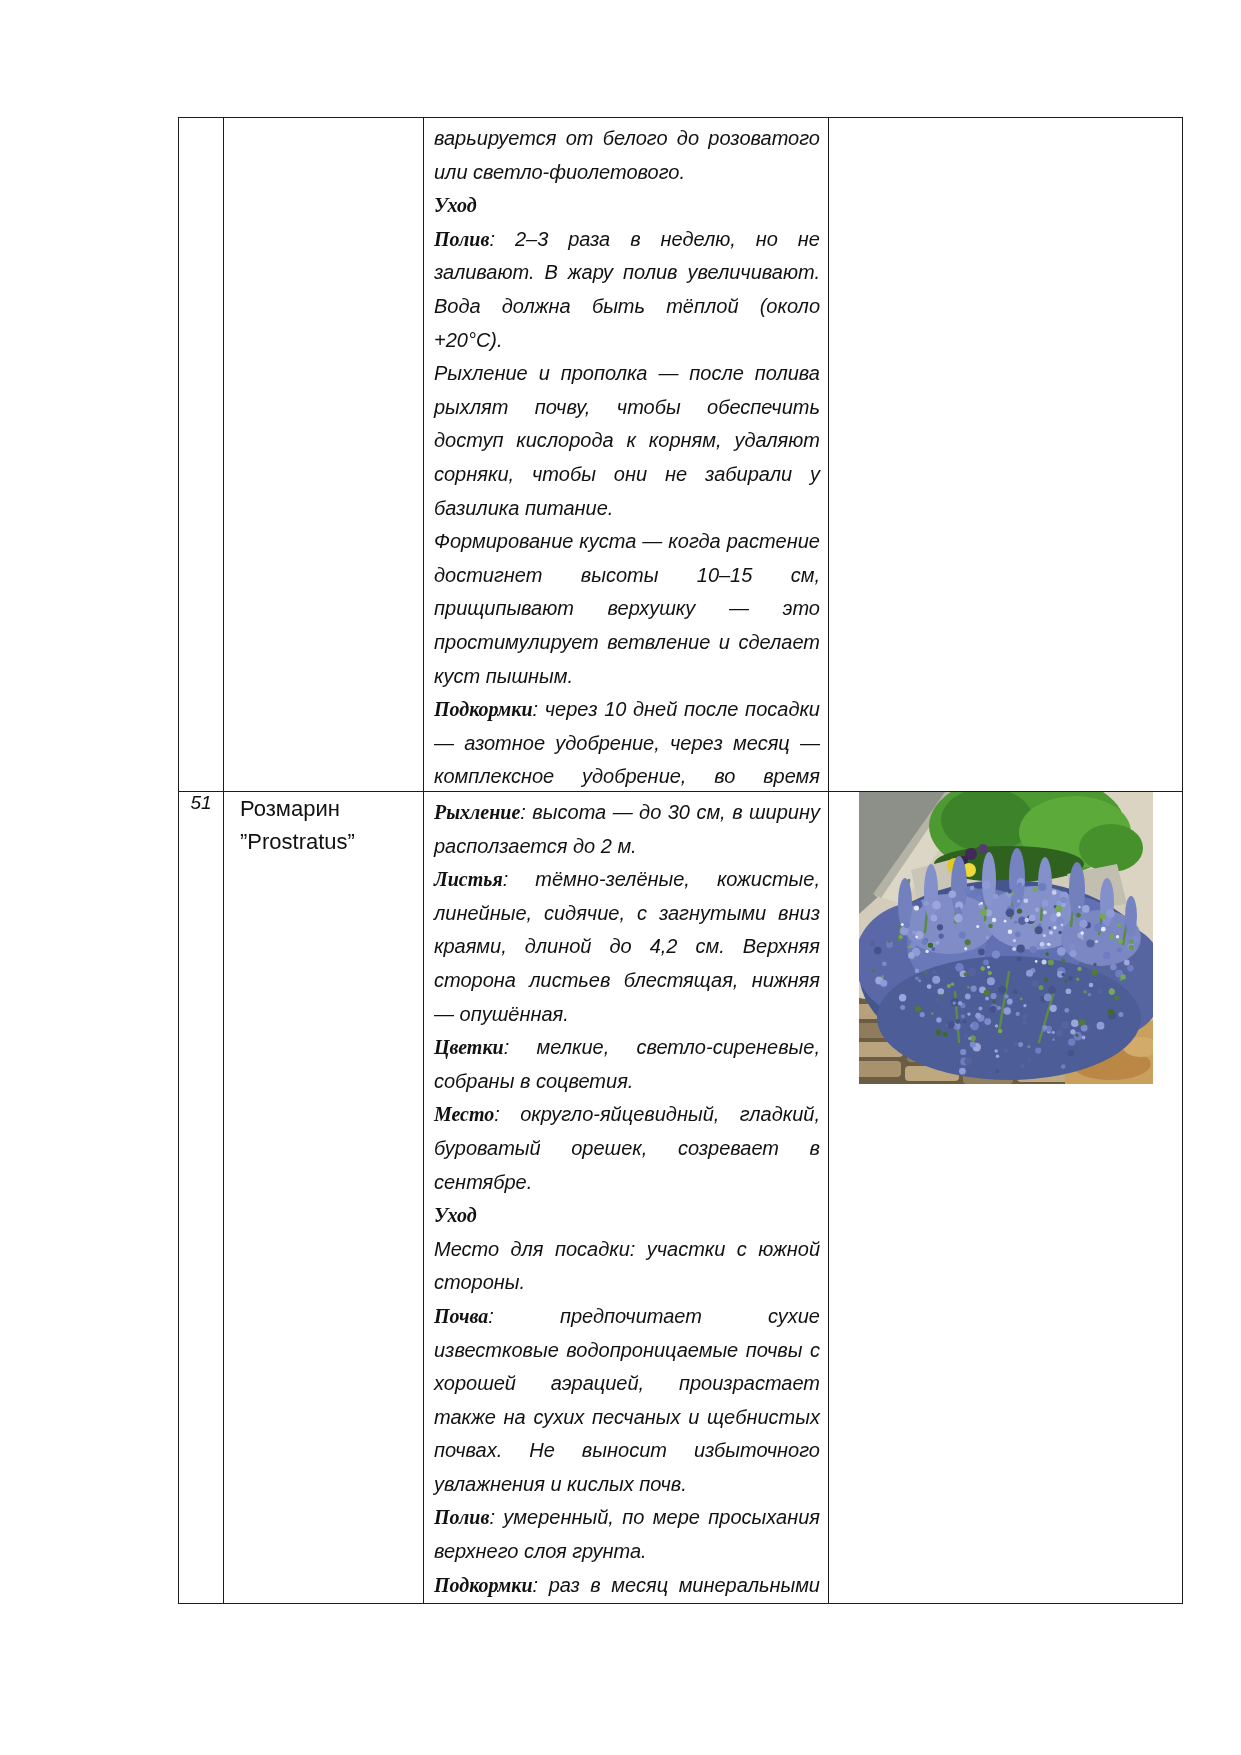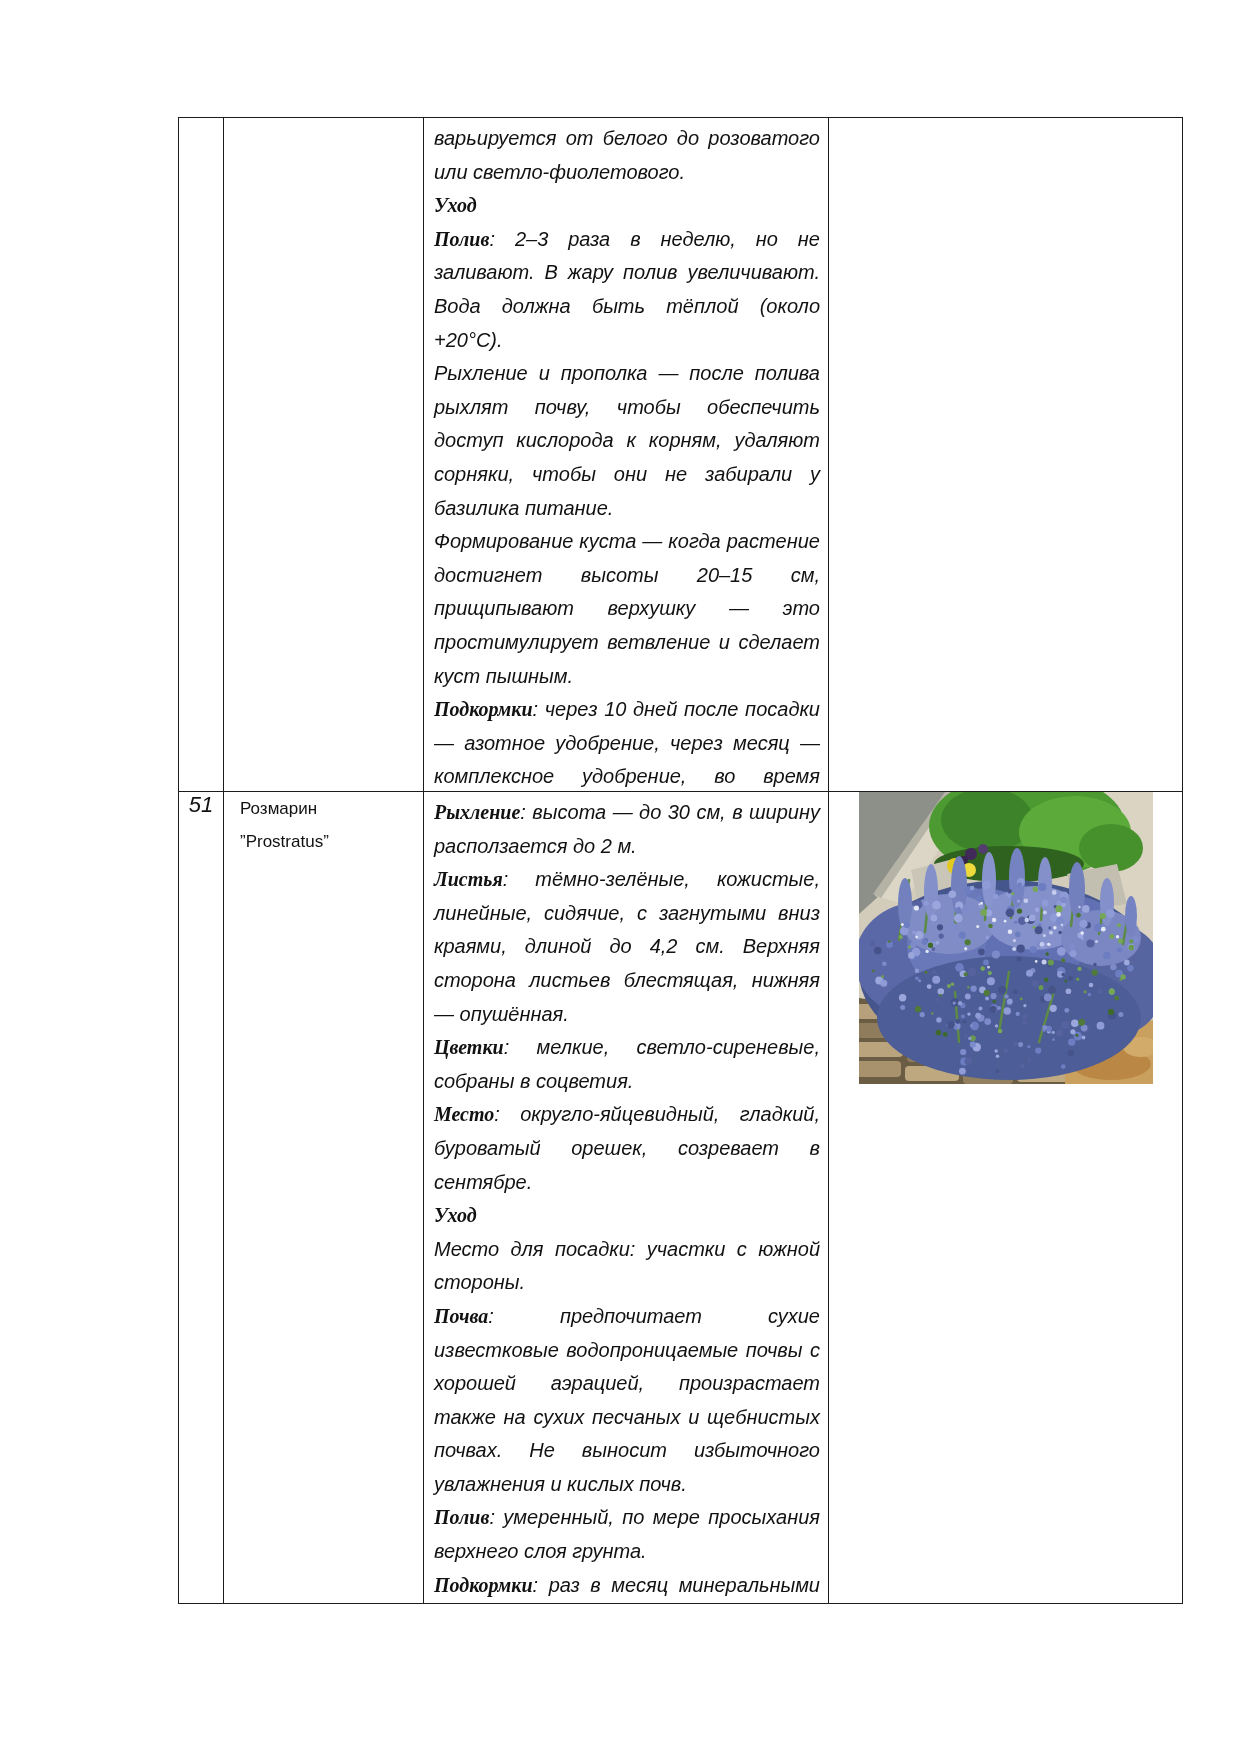--- a/index.html
+++ b/index.html
@@ -27,25 +27,25 @@
   col.c-num{width:45px;}
   col.c-name{width:200px;}
   col.c-desc{width:405px;}
   col.c-photo{width:354px;}
 
   tr.r1{height:674px;}
   tr.r2{height:812px;}
 
   td.num-cell{
     vertical-align:middle;text-align:center;
-    font-style:italic;font-size:22px;
+    font-style:italic;font-size:19px;
   }
   td.name-cell{
     vertical-align:middle;
-    font-size:17px;line-height:33px;
+    font-size:22px;line-height:33px;
   }
   .name-inner{padding:0 28px 0 16px;}
   td.desc-cell{vertical-align:top;}
   .desc-inner{
     padding:4px 8px 0 10px;
     font-style:italic;
     font-size:20px;
     line-height:33.6px;
     text-align:justify;
   }
@@ -75,21 +75,21 @@
       </td>
       <td class="name-cell">
         <div class="name-inner"></div>
       </td>
       <td class="desc-cell">
         <div class="desc-inner">
               <p><span>варьируется от белого до розоватого или светло-фиолетового.</span></p>
               <p><b>Уход</b></p>
               <p><b>Полив</b><span>: 2–3 раза в неделю, но не заливают. В жару полив увеличивают. Вода должна быть тёплой (около +20°С).</span></p>
               <p><span>Рыхление и прополка — после полива рыхлят почву, чтобы обеспечить доступ кислорода к корням, удаляют сорняки, чтобы они не забирали у базилика питание.</span></p>
-              <p><span>Формирование куста — когда растение достигнет высоты 20–15 см, прищипывают верхушку — это простимулирует ветвление и сделает куст пышным.</span></p>
+              <p><span>Формирование куста — когда растение достигнет высоты 10–15 см, прищипывают верхушку — это простимулирует ветвление и сделает куст пышным.</span></p>
               <p><b>Подкормки</b><span>: через 10 дней после посадки — азотное удобрение, через месяц — комплексное удобрение, во время активного роста — подкормка настоями золы или компоста раз в 2 недели.</span></p>
             </div>
       </td>
       <td class="photo-cell"></td>
     </tr>
     <tr class="r2">
       <td class="num-cell">
         <span>51</span>
       </td>
       <td class="name-cell">

